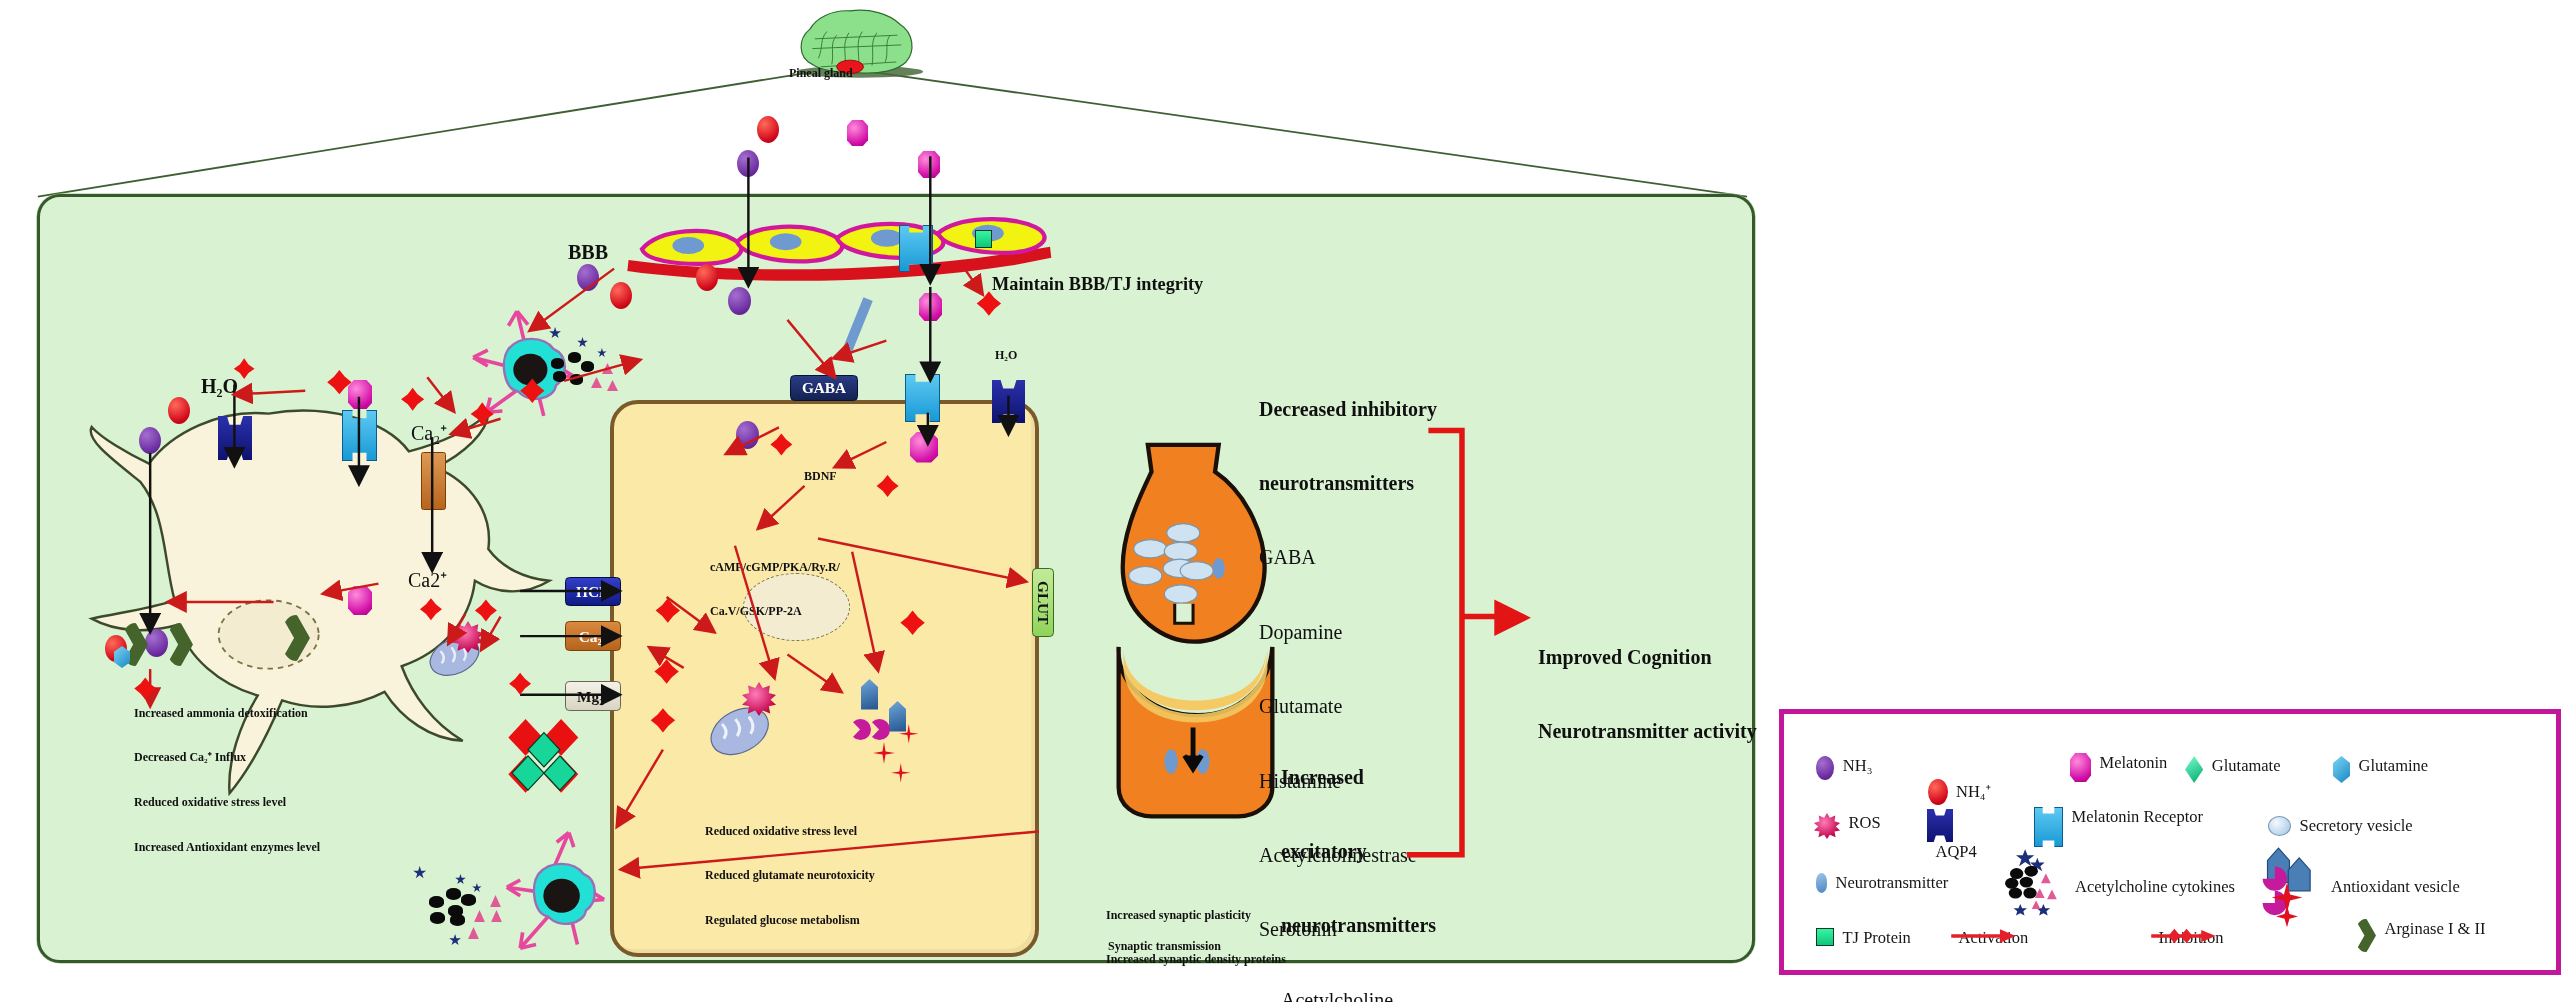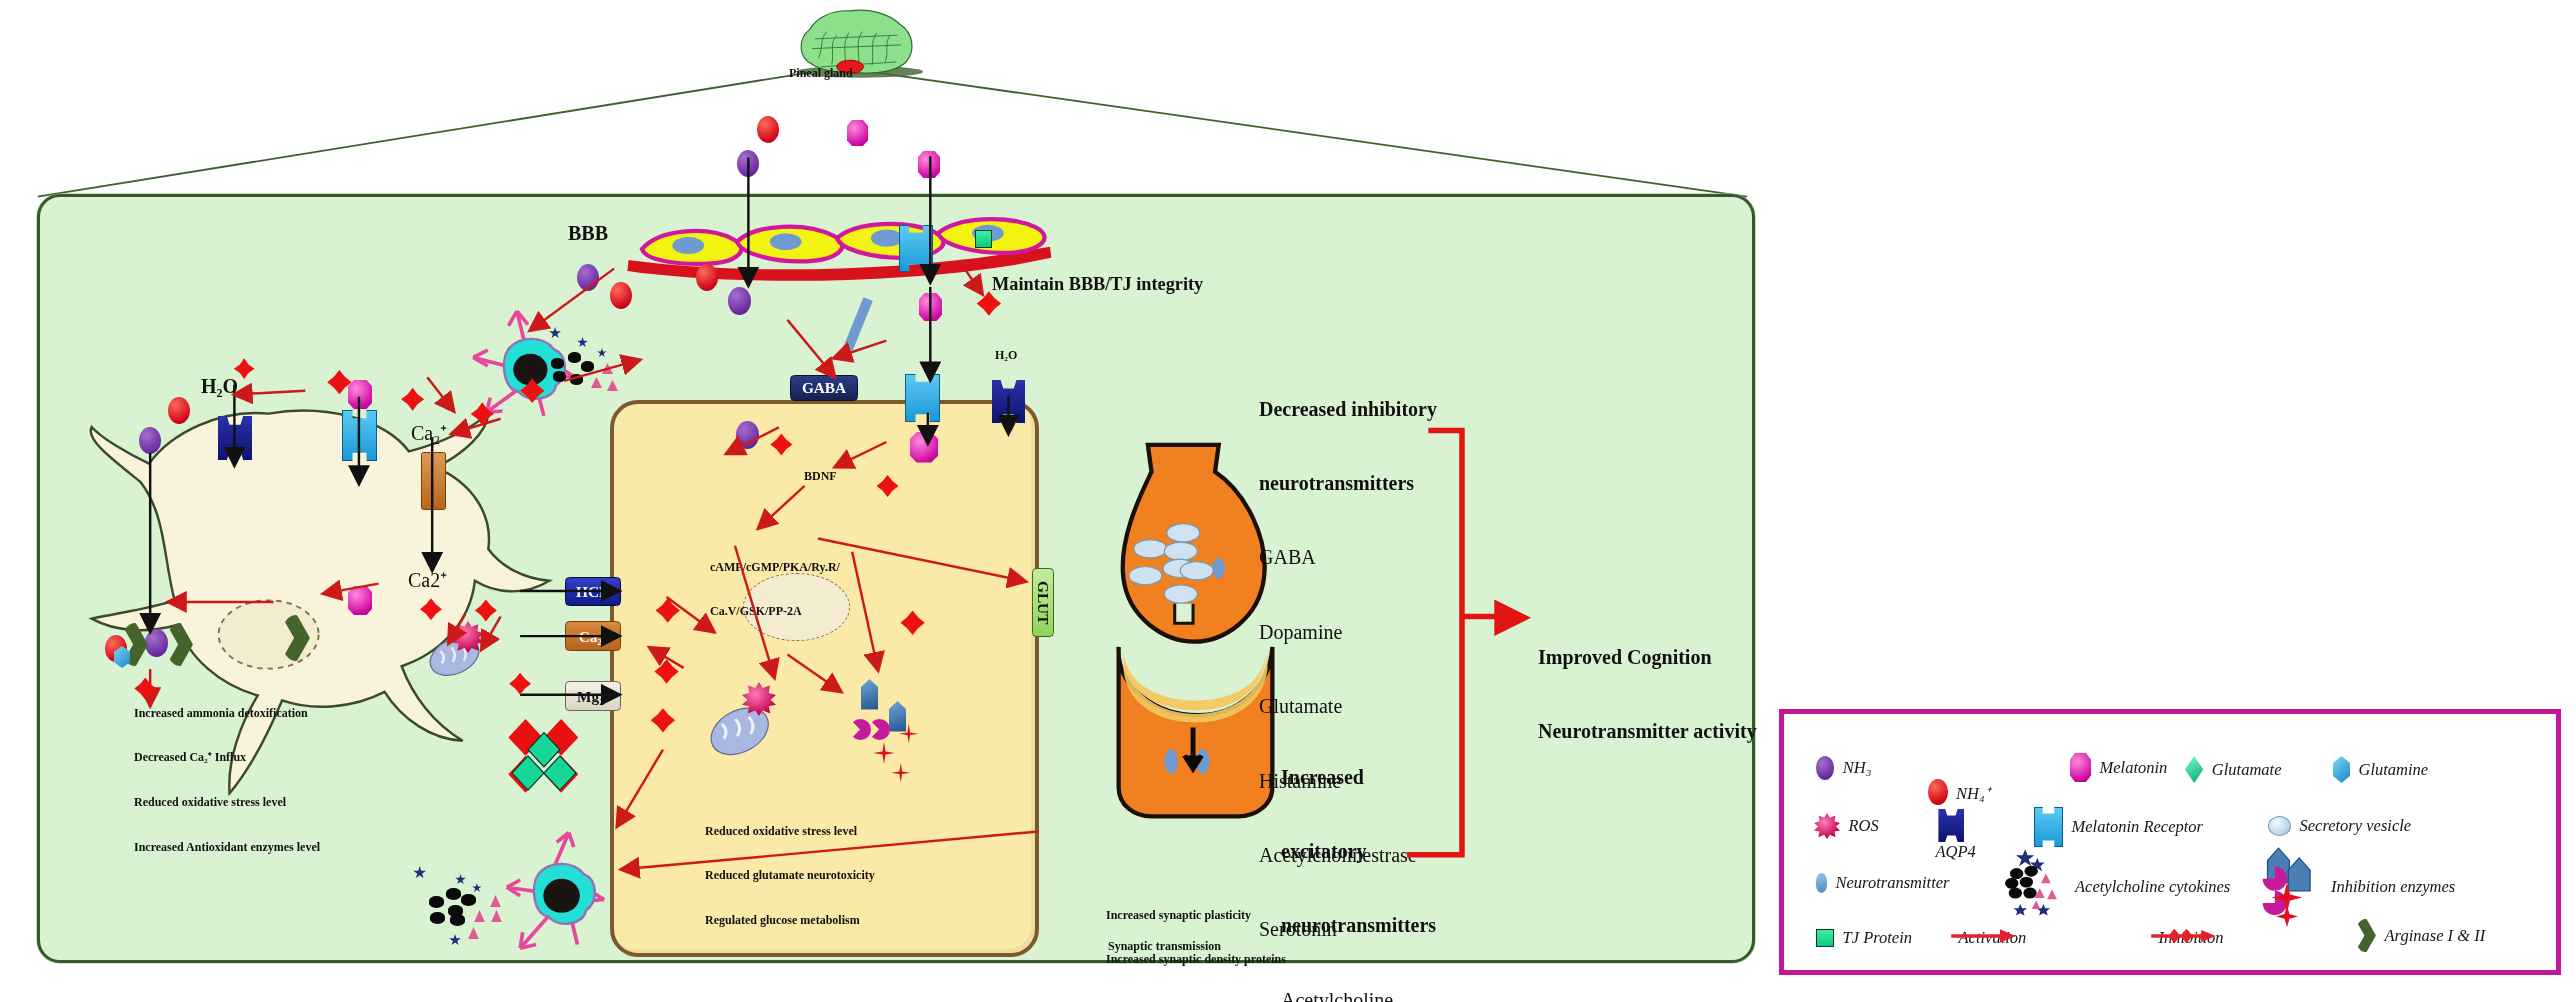--- a/index.html
+++ b/index.html
@@ -22,21 +22,21 @@
   #neuron{
     left:610px;top:400px;width:421px;height:549px;
     background:#fbe9a8;border:4.3px solid #7a5a2a;border-radius:28px;
     box-shadow:inset -3.7px -3.7px 0 rgba(0,0,0,.05);
   }
   
   #legend{
     left:1779px;top:709px;width:772px;height:256px;
     background:#ffffff;border:5.5px solid #c2169b;
   }
-  .leg-row{position:absolute;display:flex;align-items:center;font-style:italic;}
+  .leg-row{position:absolute;display:flex;align-items:flex-start;}
   .leg-lbl{font-size:16.5px;color:#161616;margin-left:8.5px;white-space:nowrap;}
   
   .mol{position:absolute;}
   .nh3{border-radius:50%;background:radial-gradient(circle at 34% 30%,#a46fd0,#6a2a9e 70%,#4b1b74);}
   .nh4{border-radius:50%;background:radial-gradient(circle at 34% 30%,#ff6a5a,#d2081a 68%,#97000e);}
   .mela{background:radial-gradient(circle at 34% 30%,#ff8bdc,#d30fa8 68%,#9b0579);
         clip-path:polygon(24% 0,76% 0,100% 22%,100% 78%,76% 100%,24% 100%,0 78%,0 22%);}
   .gln{background:linear-gradient(135deg,#7fd6f5,#1787c4);
         clip-path:polygon(50% 0,100% 26%,100% 74%,50% 100%,0 74%,0 26%);}
   .ros{background:radial-gradient(circle at 40% 36%,#ff7bb8,#c50b52 66%,#8d0038);
@@ -125,21 +125,21 @@
     <ellipse cx="266" cy="44" rx="26" ry="14" fill="#6f9ad0"></ellipse>
     <ellipse cx="432" cy="38" rx="26" ry="14" fill="#6f9ad0"></ellipse>
     <ellipse cx="598" cy="30" rx="26" ry="14" fill="#6f9ad0"></ellipse>
   </svg>
 </div>
 
 <div class="mol melrec" style="left:899px;top:225px;width:32px;height:45px;"></div>
 
 <div class="mol tjp" style="left:975px;top:230px;width:14.7px;height:16px;"></div>
 
-<div class="txt b sz33" style="left:568px;top:221px;">BBB</div>
+<div class="txt b sz33" style="left:568px;top:240px;">BBB</div>
 <div class="txt b sz30" style="left:992px;top:273px;">Maintain BBB/TJ integrity</div>
 
 <div class="mol nh3" style="left:577px;top:264px;width:22px;height:27px;"></div>
 <div class="mol nh4" style="left:610px;top:282px;width:22px;height:27px;"></div>
 <div class="mol nh4" style="left:696px;top:264px;width:22px;height:27px;"></div>
 <div class="mol nh3" style="left:728px;top:287px;width:23px;height:28px;"></div>
 <div class="mol mela" style="left:919px;top:293px;width:23px;height:28px;"></div>
 
 <div class="abs" style="left:853px;top:297px;width:9.8px;height:54px;background:#6f9ad0;transform:rotate(22deg);"></div>
 
@@ -573,21 +573,21 @@
         <path d="M6,52 a20,20 0 1,0 20,-20 L26,52 Z"></path>
         <path d="M6,92 a20,20 0 1,0 20,-20 L26,92 Z"></path>
       </g>
     <g fill="#e01020">
       <polygon points="46,58 51,78 71,83 51,88 46,108 41,88 21,83 41,78"></polygon>
       <polygon points="46,96 50,110 64,114 50,118 46,132 42,118 28,114 42,110"></polygon>
       </g>
   </svg>
 </div>
 <div class="leg-row" style="left:2331px;top:877px;">
-  <span class="leg-lbl" style="margin-left:0;">Inhibition enzymes</span>
+  <span class="leg-lbl" style="margin-left:0;">Antioxidant vesicle</span>
 </div>
 
 <div class="leg-row" style="left:1816px;top:928px;">
   <span class="mol tjp" style="position:relative;display:inline-block;width:16px;height:16px;"></span>
   <span class="leg-lbl">TJ Protein</span>
 </div>
 <div class="leg-row" style="left:1950px;top:928px;">
   <svg width="67" height="16" viewBox="0 0 110 26">
     <line x1="2" y1="13" x2="86" y2="13" stroke="#e4202a" stroke-width="6"></line>
     <polygon points="82,2 108,13 82,24" fill="#e4202a"></polygon>

